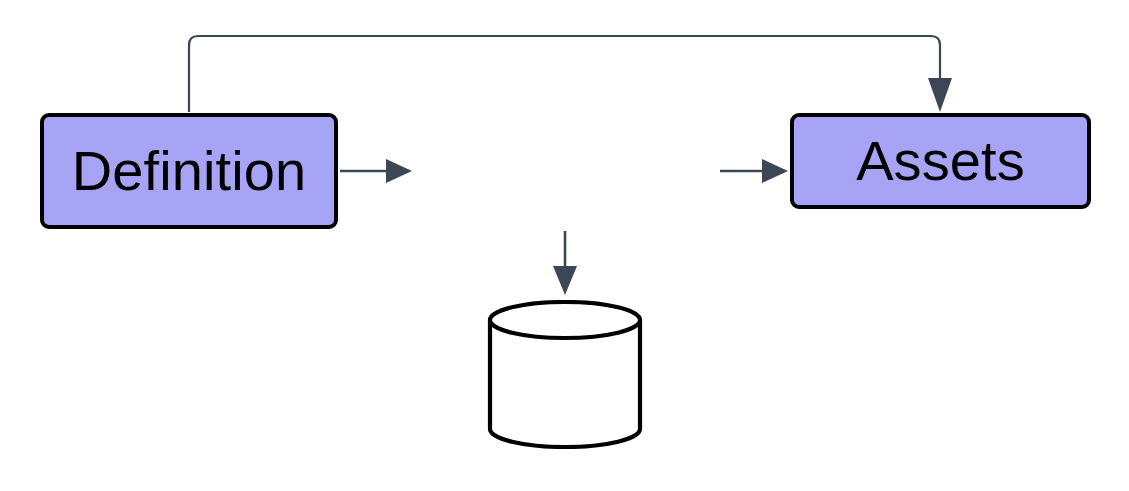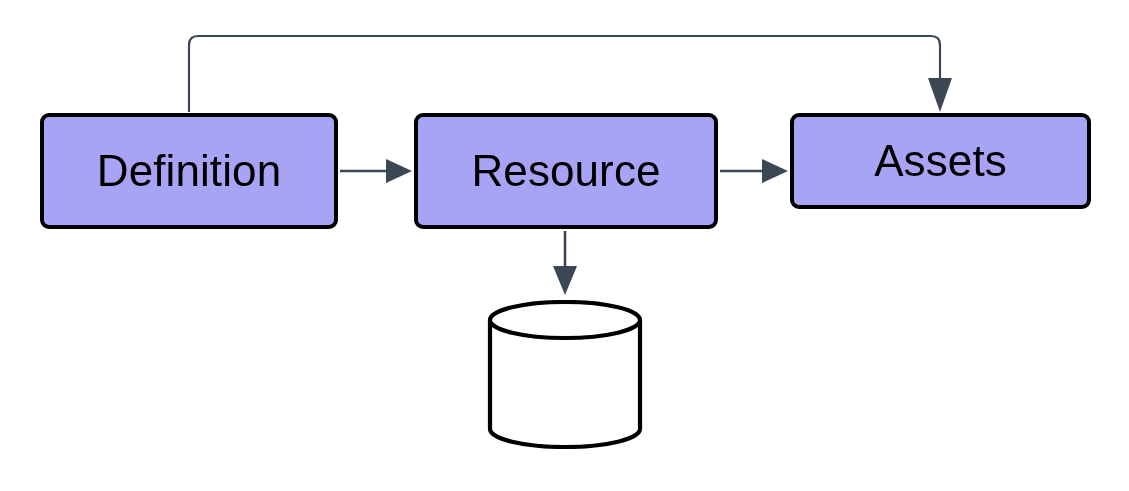--- a/index.html
+++ b/index.html
@@ -30,21 +30,21 @@
     position: absolute;
     box-sizing: border-box;
     display: flex;
     align-items: center;
     justify-content: center;
     border: 4px solid #000000;
     border-radius: 9px;
     background: #a8a4f5;
   }
   .node-label {
-    font-size: 44px;
+    font-size: 56px;
     line-height: 1;
     color: #000000;
     letter-spacing: 0.1px;
     white-space: nowrap;
     font-weight: 400;
   }
   #node-definition { left: 40px;  top: 113px; width: 298px; height: 116px; }
   #node-resource   { left: 414px; top: 113px; width: 304px; height: 116px; }
   #node-assets     { left: 790px; top: 113px; width: 301px; height: 96px; }
   #node-datastore {
@@ -81,23 +81,20 @@
     <g>
       <path d="M 189 112 L 189 45 Q 189 36 198 36 L 931 36 Q 940 36 940 45 L 940 80" fill="none" stroke="#3b4754" stroke-width="2.2"></path>
       <polygon points="928,78 952,78 940,112" fill="#3b4754"></polygon>
     </g>
   </svg>
 
   <div class="node-box" id="node-definition">
     <span class="node-label">Definition</span>
   </div>
 
-  <div class="node-box" id="node-resource">
-    <span class="node-label">Resource</span>
-  </div>
 
   <div class="node-box" id="node-assets">
     <span class="node-label">Assets</span>
   </div>
 
   <div id="node-datastore">
     <svg viewBox="0 0 158 149" width="158" height="149" xmlns="http://www.w3.org/2000/svg">
       <path d="M 4 20 L 4 129 A 75 18 0 0 0 154 129 L 154 20" fill="#ffffff" stroke="#000000" stroke-width="4.2" stroke-linejoin="round"></path>
       <ellipse cx="79" cy="20" rx="75" ry="18" fill="#ffffff" stroke="#000000" stroke-width="4.2"></ellipse>
     </svg>

